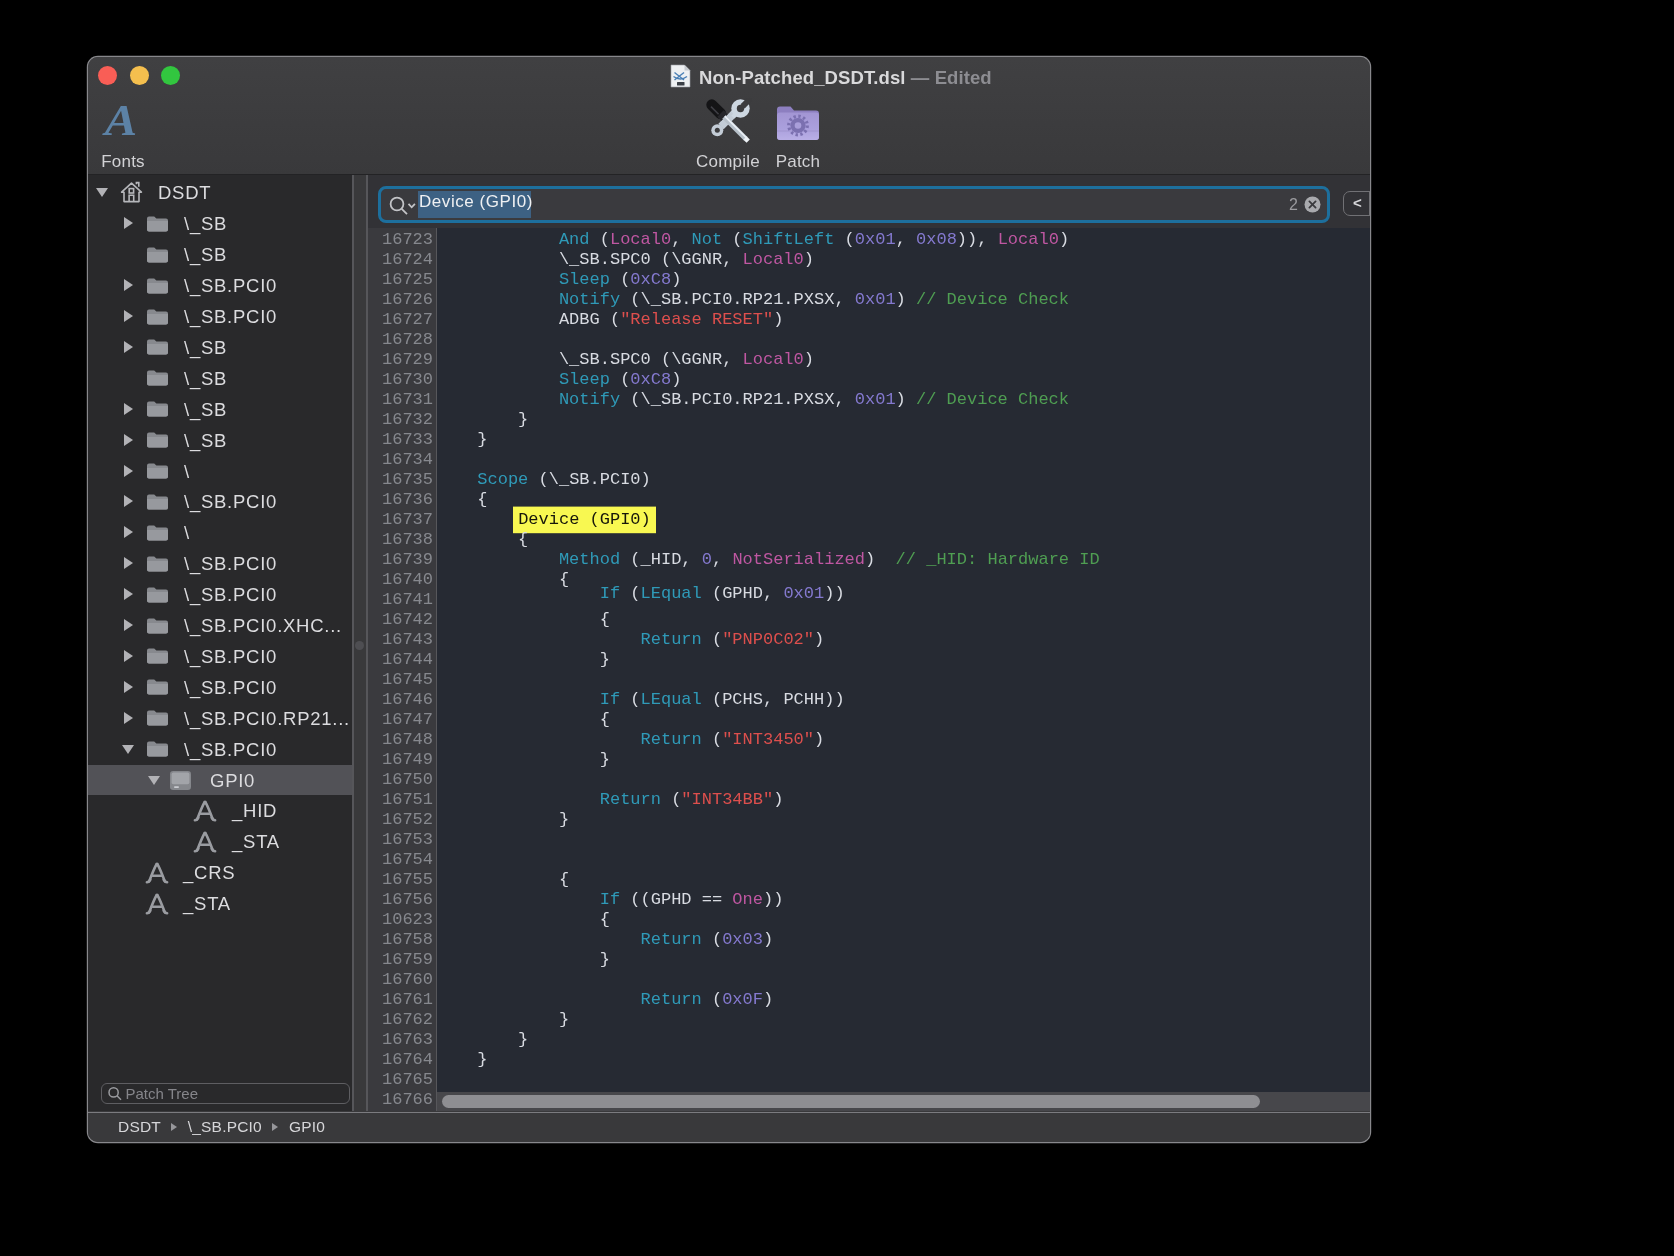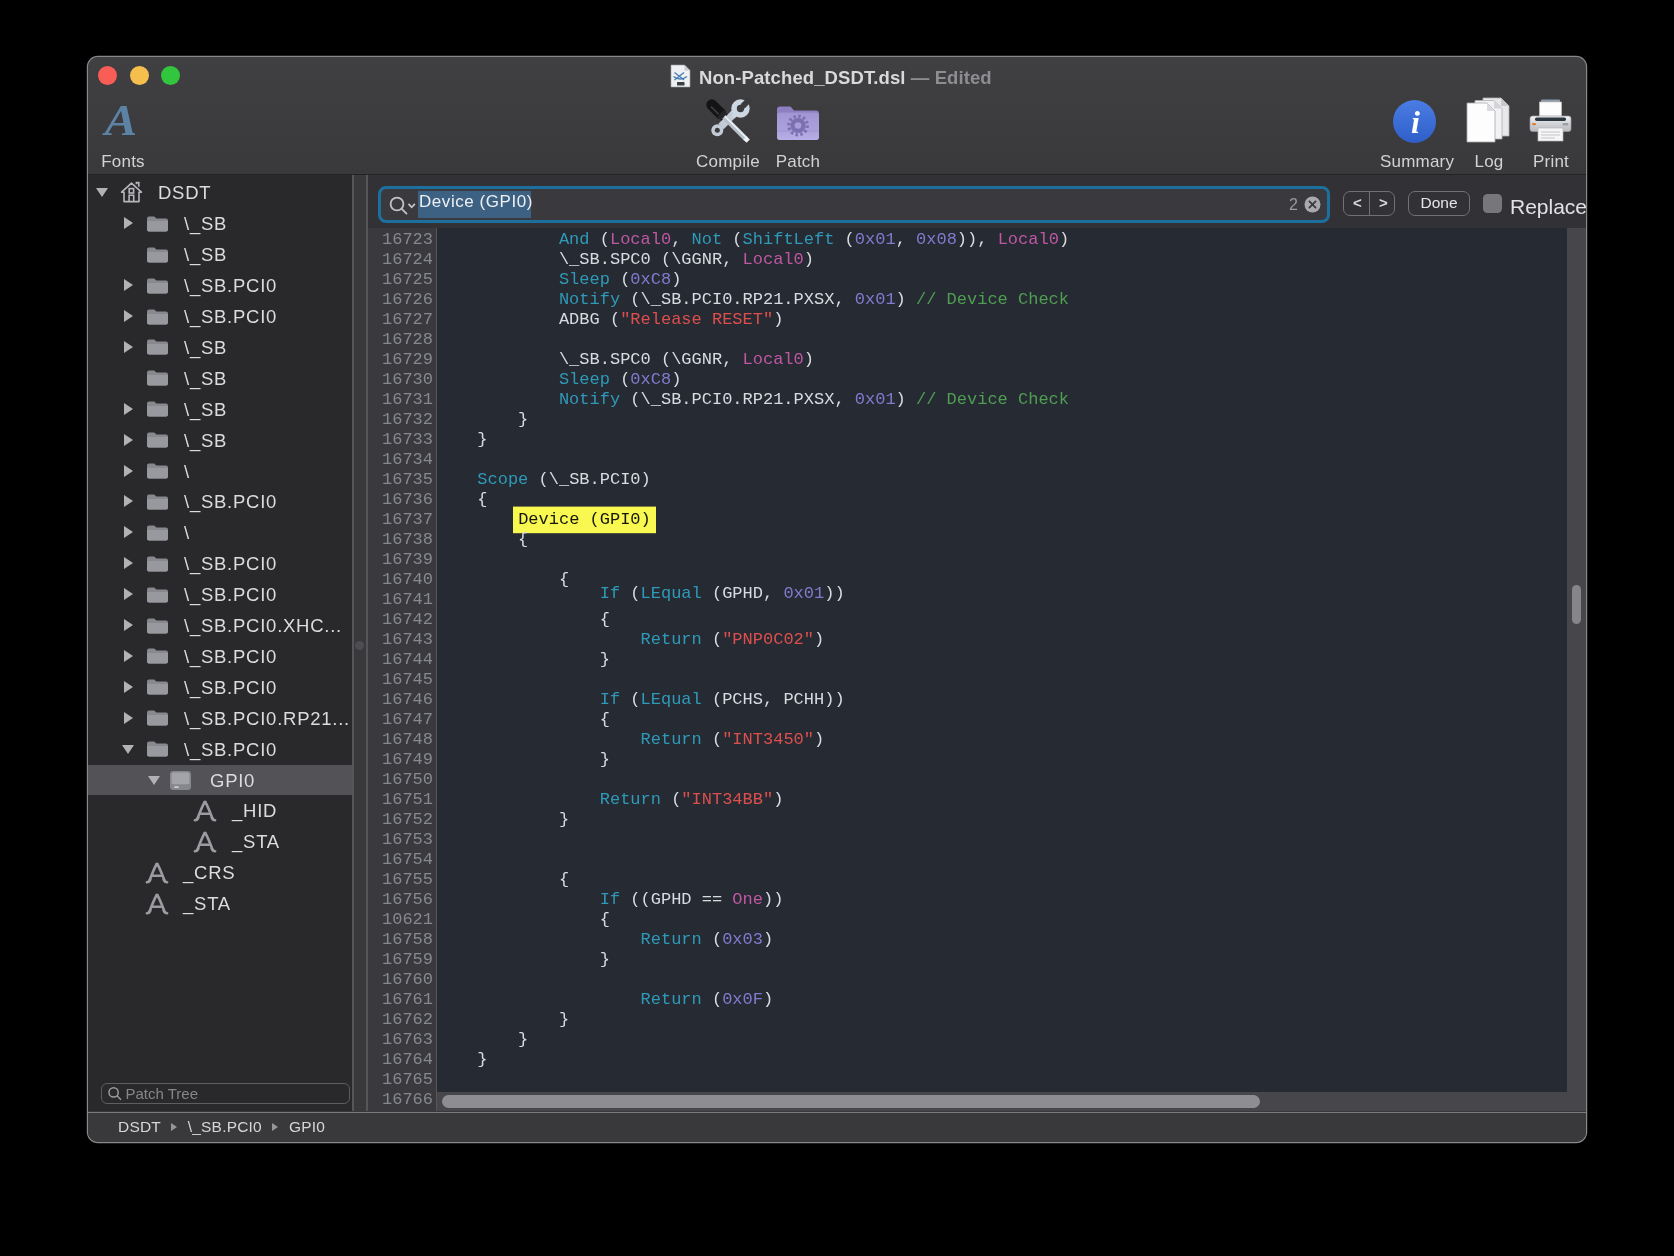--- a/index.html
+++ b/index.html
@@ -1,17 +1,17 @@
 <!DOCTYPE html>
 <html><head><meta charset="utf-8">
 <style>
 * { margin:0; padding:0; box-sizing:border-box; }
 html,body { width:1674px; height:1256px; background:#000; overflow:hidden; }
 body { font-family:"Liberation Sans", sans-serif; position:relative; }
-#win { position:absolute; left:88px; top:57px; width:1498px; height:1085px;
+#win { position:absolute; left:88px; top:57px; width:1282px; height:1085px;
   background:#39393b; border-radius:10px; overflow:hidden;
   box-shadow:0 0 0 1.2px #88888c; }
 .abs { position:absolute; }
 #tbar { position:absolute; left:0; top:0; width:1498px; height:118px;
   background:linear-gradient(#404042,#39393b); border-bottom:1px solid #232325; }
 .tl { position:absolute; top:8.5px; width:19px; height:19px; border-radius:50%; }
 #title { position:absolute; left:611px; top:10px; font-size:18.5px; font-weight:bold; letter-spacing:0.1px; color:#d9d9db; white-space:pre; }
 #title .dim { color:#8d8d92; }
 .tblabel { position:absolute; font-size:17px; letter-spacing:0.2px; color:#d2d2d5; top:95px; text-align:center; }
 #sidebar { position:absolute; left:0; top:118px; width:264px; height:936px; background:#29292b; }
@@ -408,21 +408,21 @@
     <div class="ln" style="top:652.9px">16747</div>
     <div class="ln" style="top:672.9px">16748</div>
     <div class="ln" style="top:692.9px">16749</div>
     <div class="ln" style="top:712.9px">16750</div>
     <div class="ln" style="top:732.9px">16751</div>
     <div class="ln" style="top:752.9px">16752</div>
     <div class="ln" style="top:772.9px">16753</div>
     <div class="ln" style="top:792.9px">16754</div>
     <div class="ln" style="top:812.9px">16755</div>
     <div class="ln" style="top:832.9px">16756</div>
-    <div class="ln" style="top:852.9px">10621</div>
+    <div class="ln" style="top:852.9px">10623</div>
     <div class="ln" style="top:872.9px">16758</div>
     <div class="ln" style="top:892.9px">16759</div>
     <div class="ln" style="top:912.9px">16760</div>
     <div class="ln" style="top:932.9px">16761</div>
     <div class="ln" style="top:952.9px">16762</div>
     <div class="ln" style="top:972.9px">16763</div>
     <div class="ln" style="top:992.9px">16764</div>
     <div class="ln" style="top:1012.9px">16765</div>
     <div class="ln" style="top:1032.9px">16766</div>
   <div class="cl" style="top:172.9px">            <span class="k">And</span> (<span class="v">Local0</span>, <span class="k">Not</span> (<span class="k">ShiftLeft</span> (<span class="n">0x01</span>, <span class="n">0x08</span>)), <span class="v">Local0</span>)</div>
@@ -432,20 +432,21 @@
     <div class="cl" style="top:252.9px">            ADBG (<span class="s">"Release RESET"</span>)</div>
     <div class="cl" style="top:292.9px">            \_SB.SPC0 (\GGNR, <span class="v">Local0</span>)</div>
     <div class="cl" style="top:312.9px">            <span class="k">Sleep</span> (<span class="n">0xC8</span>)</div>
     <div class="cl" style="top:332.9px">            <span class="k">Notify</span> (\_SB.PCI0.RP21.PXSX, <span class="n">0x01</span>) <span class="c">// Device Check</span></div>
     <div class="cl" style="top:352.9px">        }</div>
     <div class="cl" style="top:372.9px">    }</div>
     <div class="cl" style="top:412.9px">    <span class="k">Scope</span> (\_SB.PCI0)</div>
     <div class="cl" style="top:432.9px">    {</div>
     <div class="cl" style="top:452.9px">        <span class="hl">Device (GPI0)</span></div>
     <div class="cl" style="top:472.9px">        {</div>
+    <div class="cl" style="top:492.9px">            <span class="k">Method</span> (_HID, <span class="n">0</span>, <span class="v">NotSerialized</span>)  <span class="c">// _HID: Hardware ID</span></div>
     <div class="cl" style="top:512.9px">            {</div>
     <div class="cl" style="top:527px">                <span class="k">If</span> (<span class="k">LEqual</span> (GPHD, <span class="n">0x01</span>))</div>
     <div class="cl" style="top:552.9px">                {</div>
     <div class="cl" style="top:572.9px">                    <span class="k">Return</span> (<span class="s">"PNP0C02"</span>)</div>
     <div class="cl" style="top:592.9px">                }</div>
     <div class="cl" style="top:632.9px">                <span class="k">If</span> (<span class="k">LEqual</span> (PCHS, PCHH))</div>
     <div class="cl" style="top:652.9px">                {</div>
     <div class="cl" style="top:672.9px">                    <span class="k">Return</span> (<span class="s">"INT3450"</span>)</div>
     <div class="cl" style="top:692.9px">                }</div>
     <div class="cl" style="top:732.9px">                <span class="k">Return</span> (<span class="s">"INT34BB"</span>)</div>

